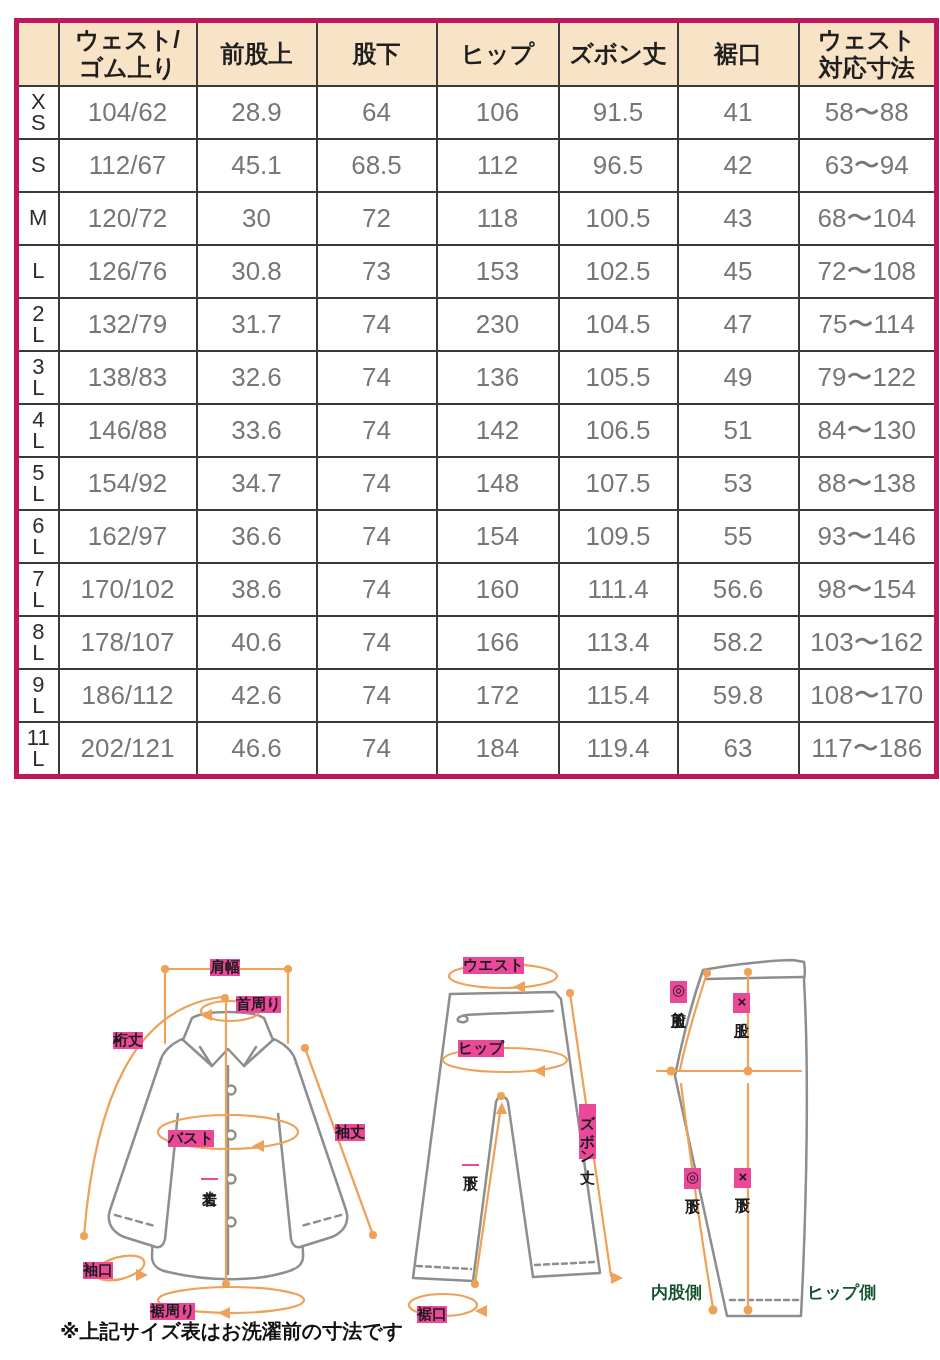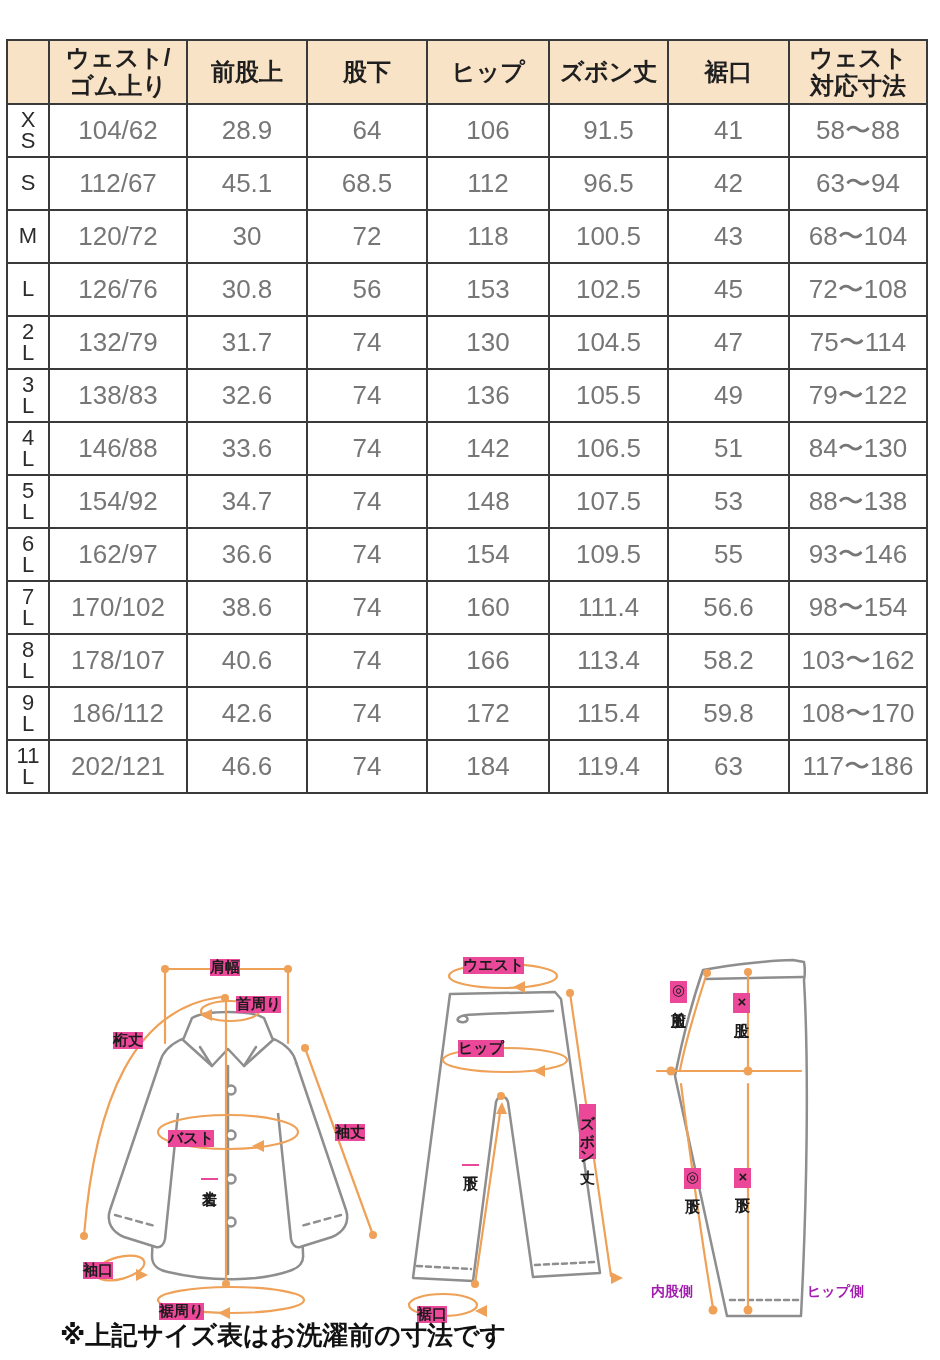--- a/index.html
+++ b/index.html
@@ -3,24 +3,23 @@
 <meta charset="utf-8">
 <style>
   html,body{margin:0;padding:0;}
   body{
     width:940px;height:1360px;position:relative;background:#fff;
     font-family:"Liberation Sans","DejaVu Sans",sans-serif;
     overflow:hidden;
   }
   
   table.size-table{
-    position:absolute;left:6px;top:18px;width:920px;
+    position:absolute;left:14px;top:18px;width:920px;
     border-collapse:collapse;table-layout:fixed;
-    border:2px solid #be185d;
-    margin-top:21px;
+    border:5px solid #be185d;
   }
   table.size-table th,table.size-table td{
     border:2px solid #3a3a3a;text-align:center;vertical-align:middle;
     white-space:pre-line;padding:0;
   }
   table.size-table th{
     background:#f9e3c7;color:#1f1f1f;font-size:24px;font-weight:bold;
     height:62px;line-height:1.15;
   }
   table.size-table td.val{color:#767676;font-size:26px;height:51px;}
@@ -30,24 +29,24 @@
   .fig{position:relative;height:380px;}
   .fig svg{position:absolute;left:0;top:0;overflow:visible;}
   .fig.shirt{width:350px;}
   .fig.pfront{width:255px;margin-left:5px;}
   .fig.pside{width:280px;margin-left:5px;}
   .lbl{
     position:absolute;font-size:15px;font-weight:bold;color:#1b1b1b;
     background:#ec4899;line-height:1.1;white-space:nowrap;
   }
   .lbl.vert{writing-mode:vertical-rl;text-orientation:upright;letter-spacing:1px;}
-  .lbl.gray{color:#a21caf;font-size:14px;font-weight:bold;background:transparent;}
+  .lbl.gray{color:#14532d;font-size:17px;font-weight:bold;background:transparent;}
   
   .note{
-    position:absolute;left:60px;top:1318px;font-size:26px;font-weight:bold;color:#111;
+    position:absolute;left:60px;top:1318px;font-size:20px;font-weight:bold;color:#111;
   }
   .g-line{stroke:#8e8e8e;stroke-width:2.5;fill:none;stroke-linecap:round;stroke-linejoin:round;}
   .g-fill{stroke:#8e8e8e;stroke-width:2.5;fill:#ffffff;stroke-linejoin:round;}
   .o-line{stroke:#eea157;stroke-width:2.2;fill:none;stroke-linecap:round;}
   .o-dot{fill:#eea157;stroke:none;}
   .o-arr{fill:#eea157;stroke:none;}
 </style>
 </head>
 <body>
 
@@ -105,33 +104,33 @@
         <td class="val">72</td>
         <td class="val">118</td>
         <td class="val">100.5</td>
         <td class="val">43</td>
         <td class="val">68〜104</td>
       </tr>
       <tr>
         <td class="size">L</td>
         <td class="val">126/76</td>
         <td class="val">30.8</td>
-        <td class="val">56</td>
+        <td class="val">73</td>
         <td class="val">153</td>
         <td class="val">102.5</td>
         <td class="val">45</td>
         <td class="val">72〜108</td>
       </tr>
       <tr>
         <td class="size">2
 L</td>
         <td class="val">132/79</td>
         <td class="val">31.7</td>
         <td class="val">74</td>
-        <td class="val">130</td>
+        <td class="val">230</td>
         <td class="val">104.5</td>
         <td class="val">47</td>
         <td class="val">75〜114</td>
       </tr>
       <tr>
         <td class="size">3
 L</td>
         <td class="val">138/83</td>
         <td class="val">32.6</td>
         <td class="val">74</td>
@@ -260,21 +259,21 @@
         <polygon class="o-arr" points="178,365 190,359 190,371"></polygon>
       </g>
     </svg>
     <div class="lbl" style="left:170px;top:11px">肩幅</div>
     <div class="lbl" style="left:196px;top:48px">首周り</div>
     <div class="lbl" style="left:73px;top:84px">桁丈</div>
     <div class="lbl" style="left:295px;top:176px">袖丈</div>
     <div class="lbl" style="left:128px;top:182px">バスト</div>
     <div class="lbl vert" style="left:161px;top:230px">着丈</div>
     <div class="lbl" style="left:43px;top:314px">袖口</div>
-    <div class="lbl" style="left:119px;top:355px">裾周り</div>
+    <div class="lbl" style="left:110px;top:355px">裾周り</div>
   </div>
 
   <div class="fig pfront">
     <svg width="255" height="380" viewBox="0 0 255 380">
       <g>
         <path class="g-fill" d="M55,46 L160,44 L166,51 L205,325 L138,329 L113,154 C111,147 103,147 101,154 L78,333 L18,330 Z"></path>
         <path class="g-line" d="M158,63 C120,65 85,66 72,67 C62,68 60,73 66,74 C72,75 75,71 70,68"></path>
         <path class="g-line" d="M22,318 L76,321" stroke-dasharray="5,4"></path>
         <path class="g-line" d="M140,317 L201,314" stroke-dasharray="5,4"></path>
       </g>

